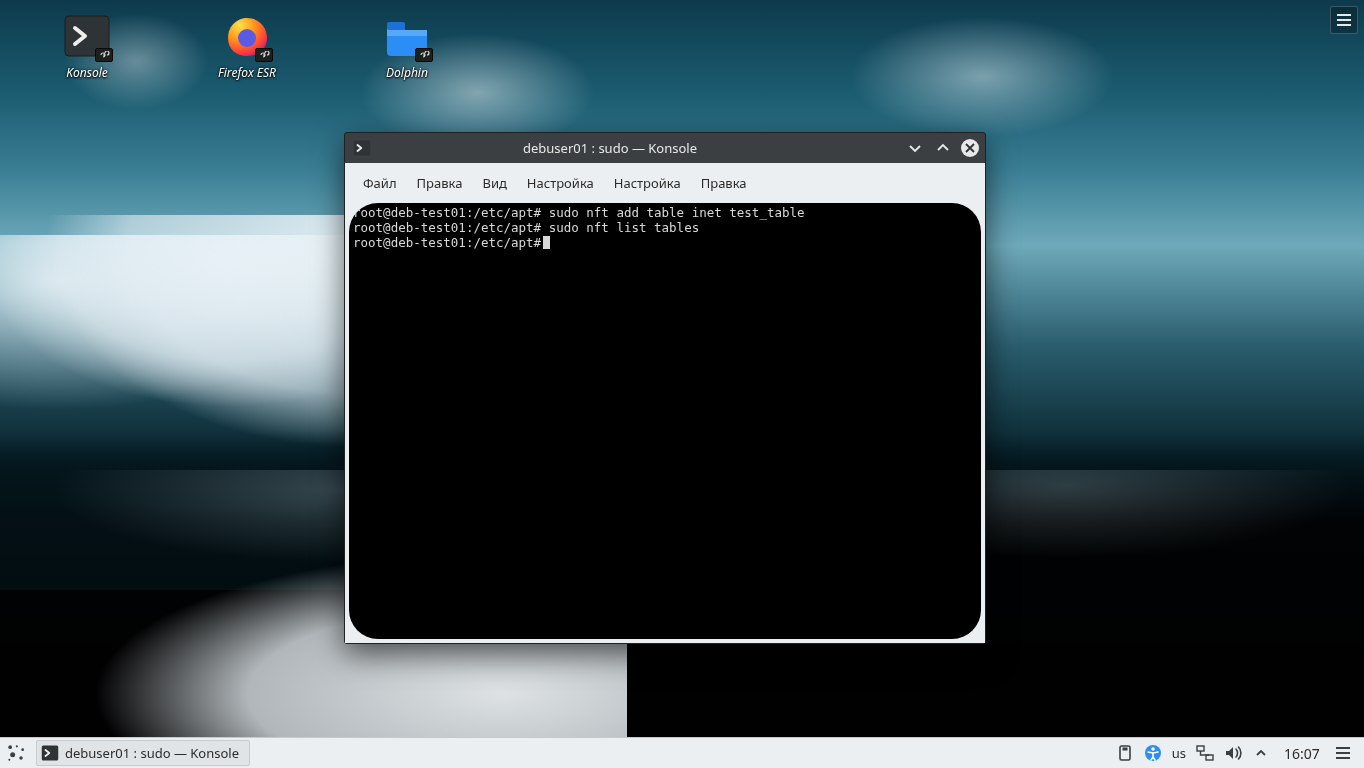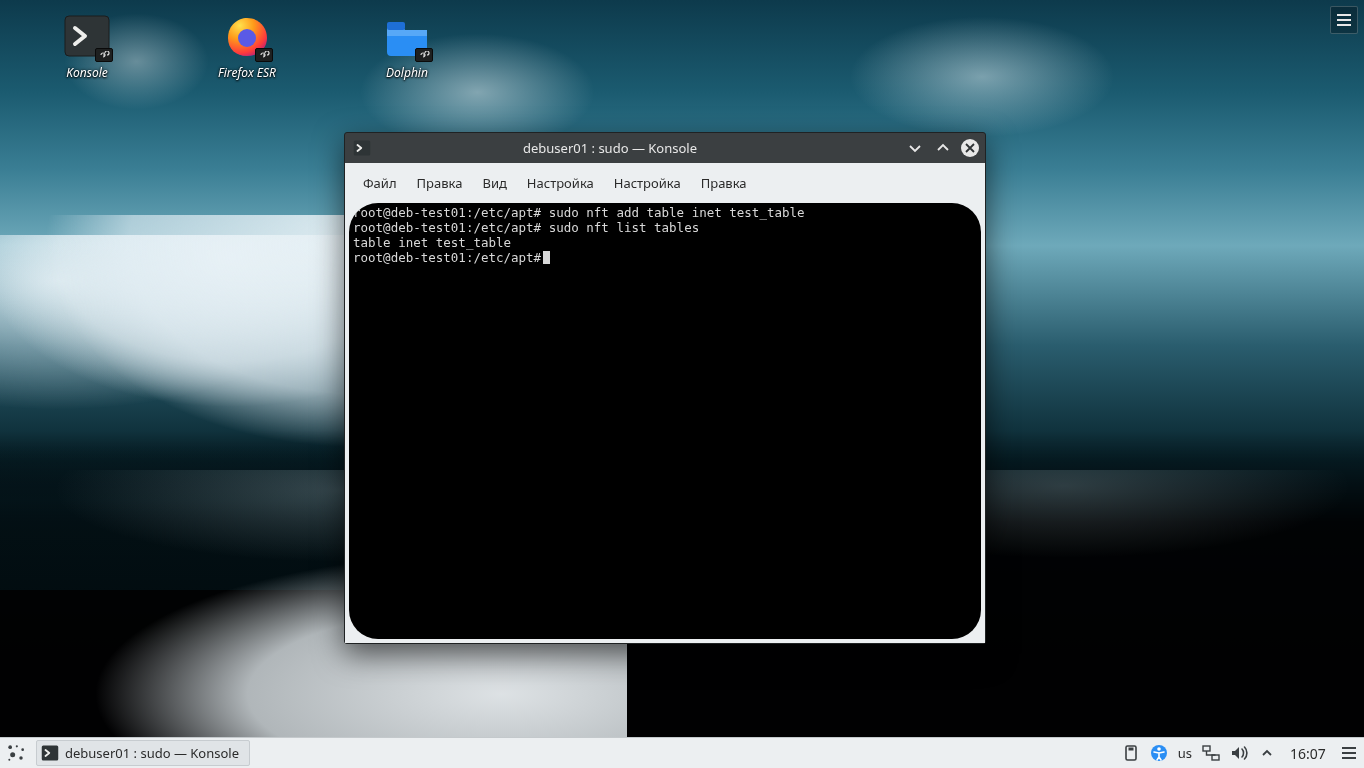--- a/index.html
+++ b/index.html
@@ -57,21 +57,21 @@
   .term-wrap{background:#eceff1;padding:0 4px 4px;}
   .term{background:#000;color:#d8d8d8;font-family:"DejaVu Sans Mono","Liberation Mono",monospace;font-size:12.5px;line-height:15px;padding:2px 4px 4px;height:430px;overflow:hidden;position:relative;border-radius:29px;}
   .term .prompt{color:#d8d8d8;}
   .term .cursor{display:inline-block;width:7px;height:13px;background:#d8d8d8;vertical-align:-2px;margin-left:2px;}
   
   .taskbar{position:absolute;left:0;right:0;bottom:0;height:30px;background:#eceff1;border-top:1px solid #c4c9cc;display:flex;align-items:center;font-size:13px;color:#2b2b2b;}
   .tb-left{display:flex;align-items:center;height:100%;}
   .launcher{width:32px;height:100%;display:flex;align-items:center;justify-content:center;cursor:pointer;}
   .task{display:flex;align-items:center;height:24px;margin-left:4px;padding:0 10px 0 4px;background:#e0e4e7;border:1px solid #c7ccd0;border-radius:2px;cursor:pointer;gap:6px;}
   .task .ticon{width:18px;height:18px;display:flex;align-items:center;justify-content:center;}
-  .tb-right{margin-left:auto;display:flex;align-items:center;height:100%;gap:10px;padding-right:6px;}
+  .tb-right{margin-left:auto;display:flex;align-items:center;height:100%;gap:10px;padding-right:12px;}
   .tray-ic{width:18px;height:18px;display:flex;align-items:center;justify-content:center;cursor:pointer;color:#3a3f42;}
   .clock{font-size:14px;min-width:44px;text-align:center;cursor:pointer;}
   .kb-layout{font-size:13px;cursor:pointer;}
   .chev-up{cursor:pointer;}
   svg{display:block;}
 </style>
 </head>
 <body>
 
 <div class="desktop">
@@ -180,21 +180,20 @@
     <span class="mi">Правка</span>
     <span class="mi">Вид</span>
     <span class="mi">Настройка</span>
     <span class="mi">Настройка</span>
     <span class="mi">Правка</span>
   </div>
   <div class="term-wrap">
     <div class="term" id="term">
         <div><span class="prompt">root@deb-test01:/etc/apt#</span><span> sudo nft add table inet test_table</span></div>
         <div><span class="prompt">root@deb-test01:/etc/apt#</span><span> sudo nft list tables</span></div>
-        <div><span>table inet test_table</span></div>
         <div><span class="prompt">root@deb-test01:/etc/apt#</span><span class="cursor"></span></div>
       </div>
   </div>
 </div>
 
 <div class="taskbar">
   <div class="tb-left">
     <div class="launcher">
       <svg width="20" height="20" viewBox="0 0 24 24">
         <circle cx="5" cy="5" r="2.2" fill="#3a3f42"></circle>

